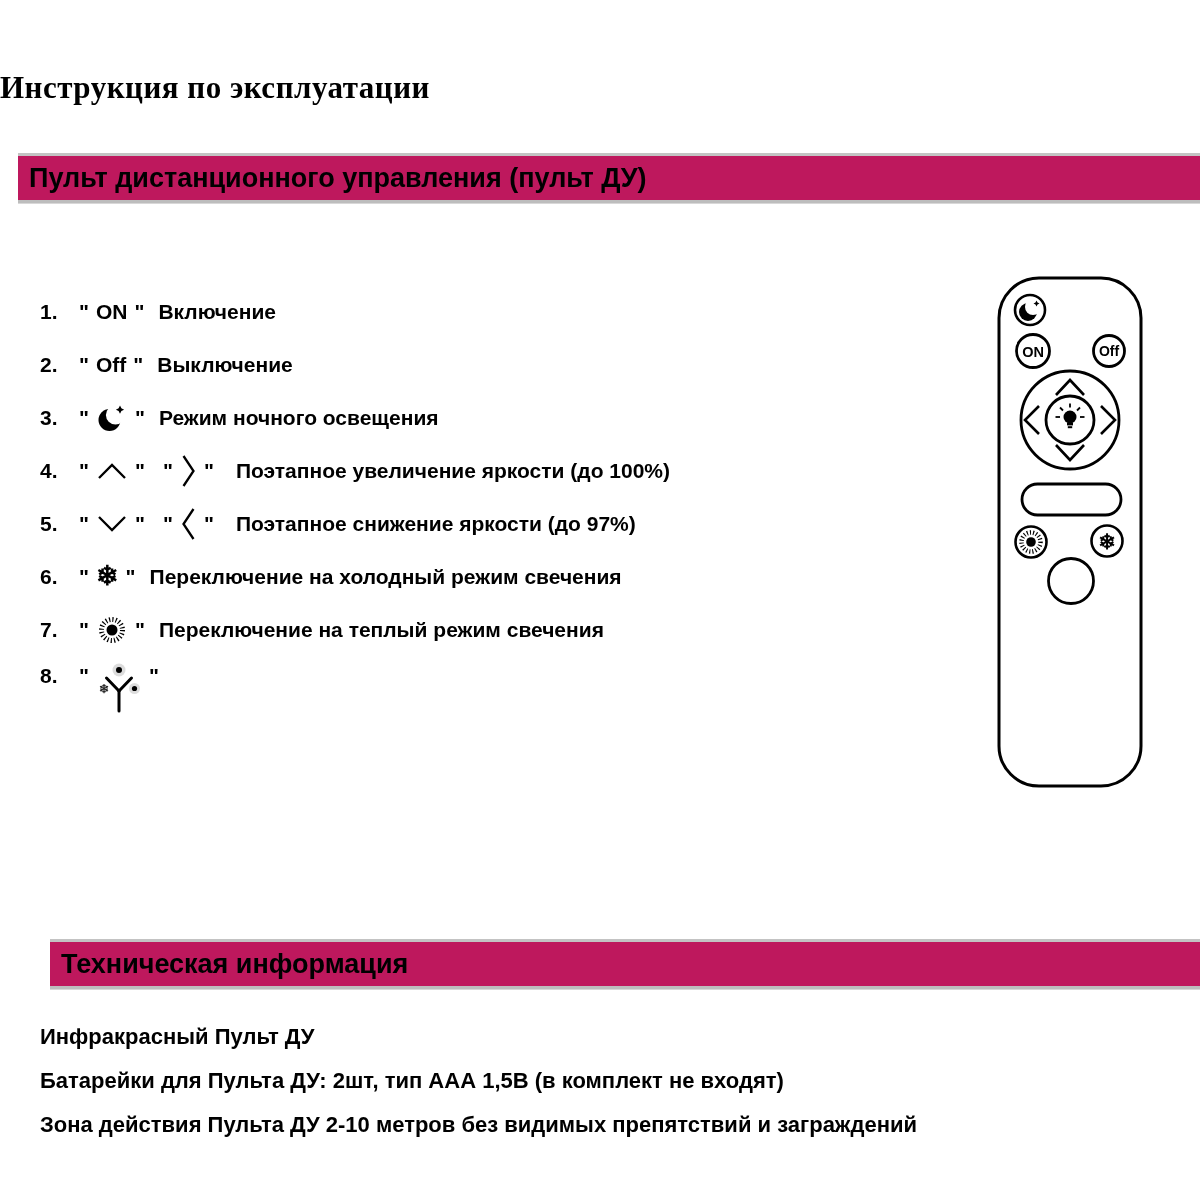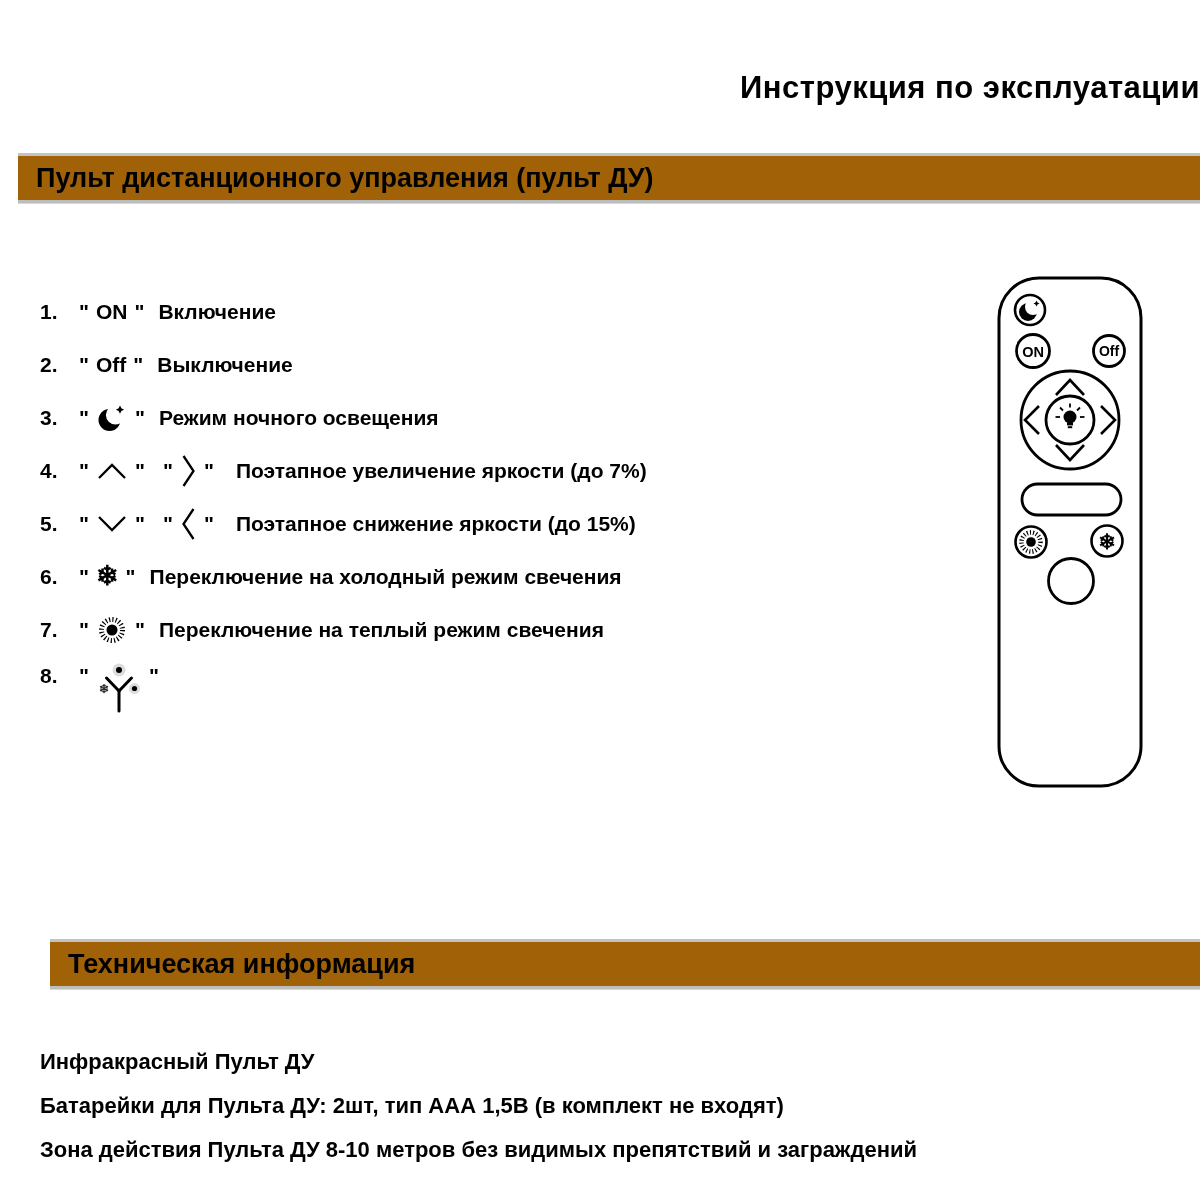--- a/index.html
+++ b/index.html
@@ -2,43 +2,43 @@
 <html lang="ru"><head>
 <meta charset="utf-8">
 <style>
   html,body{margin:0;padding:0;}
   body{
     width:1200px;height:1200px;position:relative;background:#ffffff;
     font-family:"Liberation Sans",sans-serif;font-weight:bold;color:#000;
     overflow:hidden;
   }
   .page-title{
-    position:absolute;top:70px;left:0;width:1200px;text-align:right;
-    font-size:31px;letter-spacing:.5px;
+    position:absolute;top:70px;left:0;width:1200px;text-align:left;
+    font-size:31px;letter-spacing:.5px;font-family:Liberation Serif, serif;
   }
   .section-bar{
-    position:absolute;left:18px;right:0;height:44px;background:#a16207;
+    position:absolute;left:18px;right:0;height:44px;background:#be185d;
     border-top:3px solid #c3c3c3;border-bottom:3px solid #bdbdbd;
     box-shadow:0 1px 0 #d8d8d8;
-    display:flex;align-items:center;padding-left:18px;font-size:27px;
+    display:flex;align-items:center;padding-left:11px;font-size:27px;
   }
   .bar-remote{top:153px;}
   .bar-tech{top:939px;margin-left:32px;}
   .instruction-list{position:absolute;left:40px;top:285px;width:930px;}
   .item{display:flex;align-items:center;min-height:53px;font-size:21px;line-height:30px;}
   .item.twoline{align-items:flex-start;padding-top:5px;}
   .item .num{width:34px;flex:0 0 34px;}
   .q{margin:0 5px;}
   .sym{margin:0 2px;}
   .ic{display:inline-flex;align-items:center;justify-content:center;margin:0 2px;}
   .grp-gap{width:8px;}
   .labels{margin-left:9px;}
   .item .labels .l2{margin-top:0px;}
   .snowchar{font-size:27px;line-height:27px;}
-  .tech-lines{position:absolute;left:40px;top:1022px;font-size:22px;margin-top:25px;}
+  .tech-lines{position:absolute;left:40px;top:1022px;font-size:22px;}
   .tech-line{margin-bottom:15px;line-height:29px;}
   .remote-wrap{position:absolute;left:997px;top:276px;width:146px;height:512px;}
   svg text{font-family:"Liberation Sans",sans-serif;font-weight:bold;}
 </style>
 </head>
 <body>
 
 <div class="page-title">Инструкция по эксплуатации</div>
 
 <div class="section-bar bar-remote">
@@ -91,21 +91,21 @@
       <span class="grp-gap"></span>
       <span class="q">"</span>
       <span class="ic">
         <svg width="17" height="36" viewBox="0 0 17 36">
           <path d="M3.5 3 L13.5 18 L3.5 33" fill="none" stroke="#000" stroke-width="2.3"></path>
         </svg>
       </span>
       <span class="q">"</span>
       <span class="grp-gap"></span>
       <span class="labels">
-        <div>Поэтапное увеличение яркости (до 7%)</div>
+        <div>Поэтапное увеличение яркости (до 100%)</div>
       </span>
     </div>
     <div class="item">
       <span class="num">5.</span>
       <span class="q">"</span>
       <span class="ic">
         <svg width="32" height="20" viewBox="0 0 32 20">
           <path d="M3 3 L16 16 L29 3" fill="none" stroke="#000" stroke-width="2.3"></path>
         </svg>
       </span>
@@ -113,21 +113,21 @@
       <span class="grp-gap"></span>
       <span class="q">"</span>
       <span class="ic">
         <svg width="17" height="36" viewBox="0 0 17 36">
           <path d="M13.5 3 L3.5 18 L13.5 33" fill="none" stroke="#000" stroke-width="2.3"></path>
         </svg>
       </span>
       <span class="q">"</span>
       <span class="grp-gap"></span>
       <span class="labels">
-        <div>Поэтапное снижение яркости (до 15%)</div>
+        <div>Поэтапное снижение яркости (до 97%)</div>
       </span>
     </div>
     <div class="item">
       <span class="num">6.</span>
       <span class="q">"</span>
       <span class="ic">
         <span class="snowchar">❄</span>
       </span>
       <span class="q">"</span>
       <span class="labels">
@@ -228,14 +228,14 @@
   </svg>
 </div>
 
 <div class="section-bar bar-tech">
   <span>Техническая информация</span>
 </div>
 
 <div class="tech-lines">
   <div class="tech-line">Инфракрасный Пульт ДУ</div>
   <div class="tech-line">Батарейки для Пульта ДУ: 2шт, тип ААА 1,5В (в комплект не входят)</div>
-  <div class="tech-line">Зона действия Пульта ДУ 8-10 метров без видимых препятствий и заграждений</div>
+  <div class="tech-line">Зона действия Пульта ДУ 2-10 метров без видимых препятствий и заграждений</div>
 </div>
 
 </body></html>

